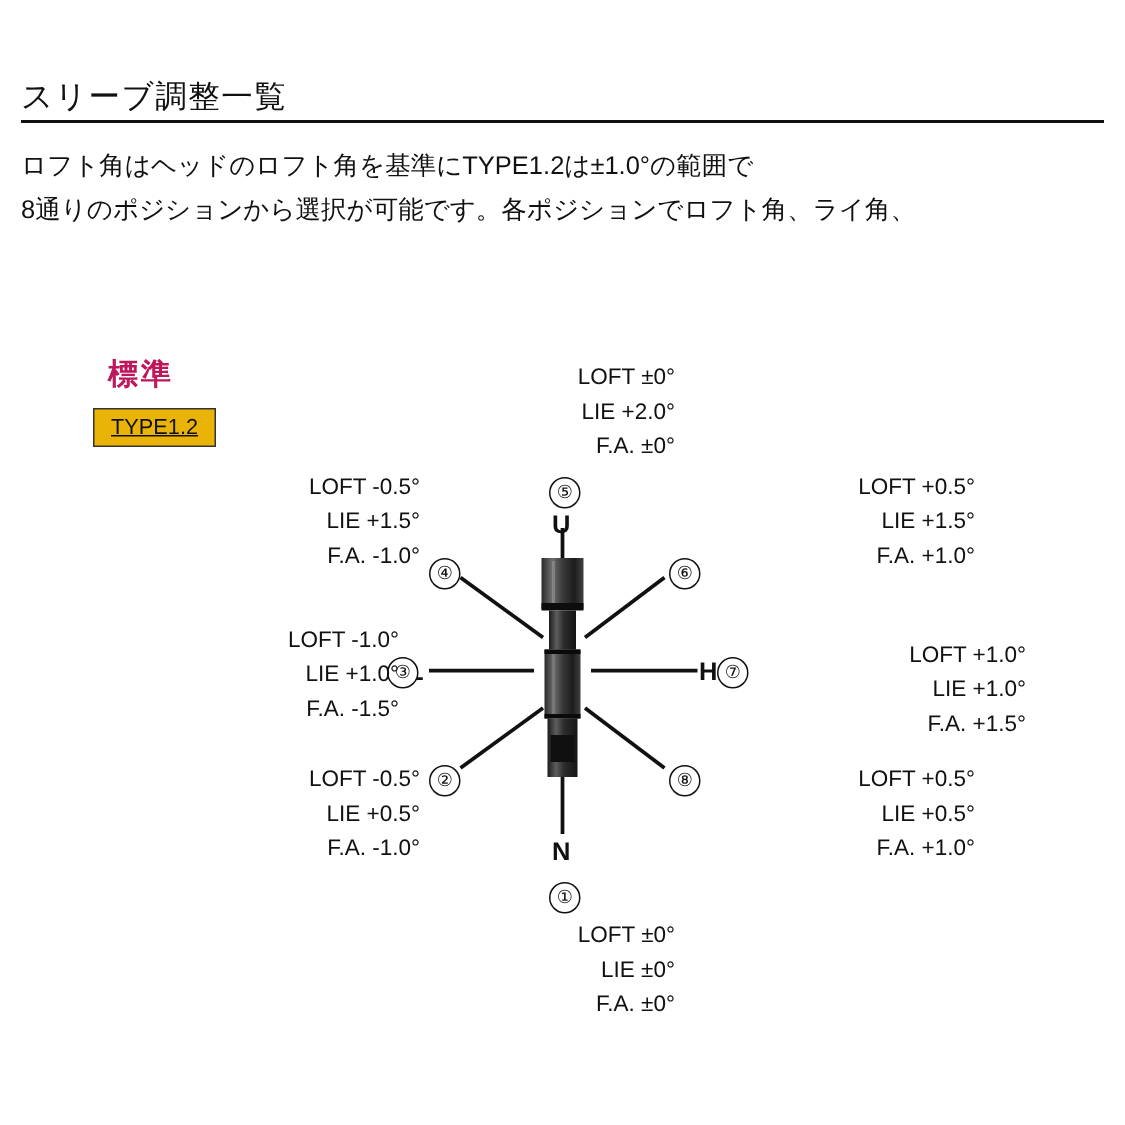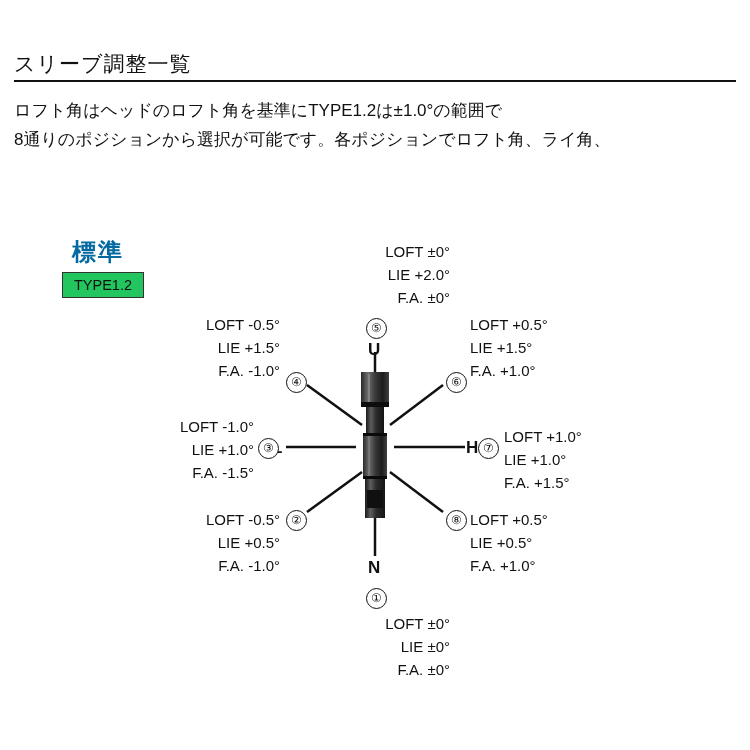--- a/index.html
+++ b/index.html
@@ -46,34 +46,35 @@
     line-height: 29px;
     color: #111;
   }
   .desc div { white-space: nowrap; }
 
   
   .std-label {
     position: absolute;
     left: 72px;
     top: 236px;
-    font-size: 24px;
+    font-size: 20px;
     font-weight: bold;
-    color: #0369a1;
+    color: #be185d;
     letter-spacing: 2px;
   }
   .std-box {
     position: absolute;
     left: 62px;
     top: 272px;
     border: 1px solid #333;
     padding: 4px 11px;
     font-size: 14.5px;
     color: #111;
-    background: #22c55e;
+    background: #eab308;
+    text-decoration: underline;
   }
 
   
   .diagram {
     position: absolute;
     left: 0;
     top: 0;
     width: 750px;
     height: 750px;
   }
@@ -94,21 +95,21 @@
 
   
   .blk {
     position: absolute;
     font-size: 15px;
     line-height: 23px;
     color: #111;
     white-space: nowrap;
   }
   .blk.right { text-align: right; }
-  .blk.left  { text-align: left; }
+  .blk.left  { text-align: right; }
   .blk.center{ text-align: right; }
 
   
   .num {
     position: absolute;
     width: 19px;
     height: 19px;
     border: 1px solid #111;
     border-radius: 50%;
     font-size: 12px;
@@ -216,21 +217,21 @@
       <div>LIE +1.5°</div>
       <div>F.A. -1.0°</div>
     </div>
 
     <div class="blk left" style="left:470px; top:313px; width:180px;">
       <div>LOFT +0.5°</div>
       <div>LIE +1.5°</div>
       <div>F.A. +1.0°</div>
     </div>
 
-    <div class="blk right" style="left:84px; top:415px; width:170px;">
+    <div class="blk right" style="left:96px; top:415px; width:170px;">
       <div>LOFT -1.0°</div>
       <div>LIE +1.0°</div>
       <div>F.A. -1.5°</div>
     </div>
 
     <div class="blk left" style="left:504px; top:425px; width:180px;">
       <div>LOFT +1.0°</div>
       <div>LIE +1.0°</div>
       <div>F.A. +1.5°</div>
     </div>

